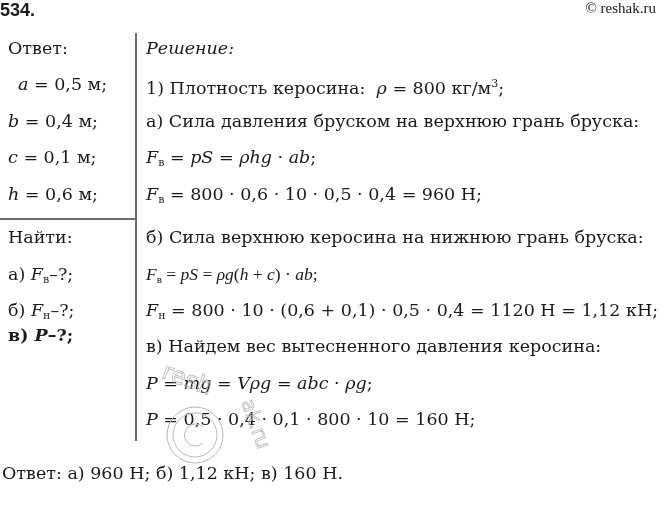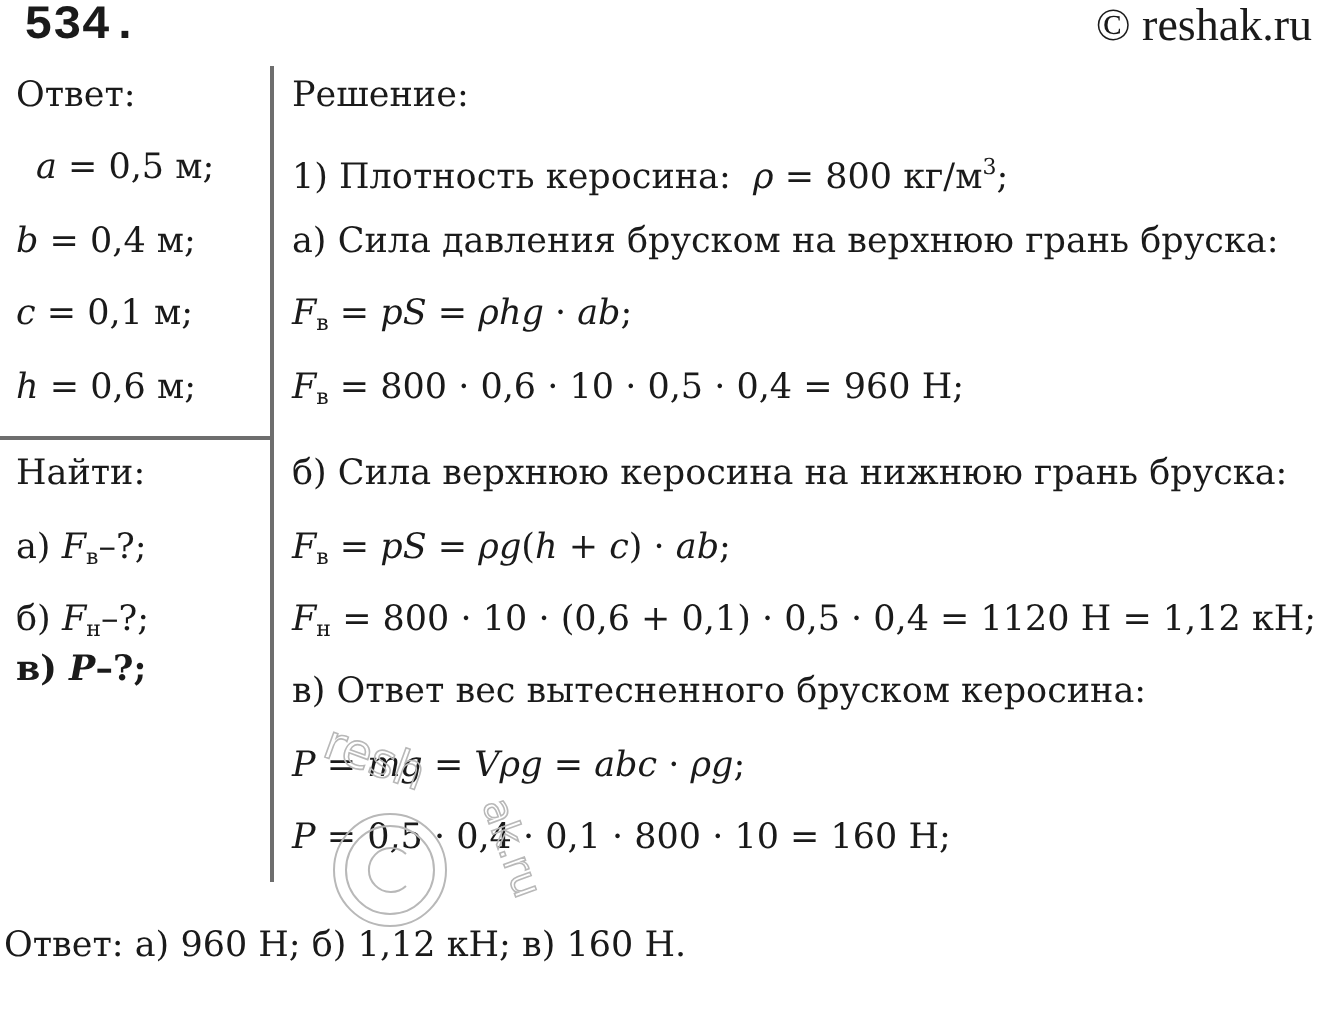--- a/index.html
+++ b/index.html
@@ -2,22 +2,22 @@
 <html><head>
   <meta charset="utf-8">
   <style>
     html, body { margin: 0; padding: 0; background: #ffffff; }
     body {
       width: 660px; height: 505px; position: relative; overflow: hidden;
       font-family: "DejaVu Serif", "Liberation Serif", serif;
       color: #1a1a1a;
     }
     .abs { position: absolute; white-space: nowrap; }
-    .num { left: 12px; top: 0px; font-size: 24px; font-weight: bold; font-family: Liberation Mono, monospace; }
-    .copy { right: 4px; top: 0px; font-size: 23px; font-family: "Liberation Serif", serif; }
+    .num { left: 0; top: 0px; font-size: 18px; font-weight: bold; font-family: Liberation Sans, sans-serif; }
+    .copy { right: 4px; top: 0px; font-size: 15px; font-family: "Liberation Serif", serif; }
     .line { font-size: 17.5px; line-height: 22px; }
     .math { font-style: italic; }
     .vline { position: absolute; left: 135px; top: 33px; width: 2px; height: 408px; background: #6e6e6e; }
     .hline { position: absolute; left: 0; top: 218px; width: 136px; height: 2px; background: #6e6e6e; }
     .wm { position: absolute; left: 155px; top: 360px; width: 120px; height: 110px; pointer-events: none; }
     sub { font-size: 11px; font-style: normal; vertical-align: -3px; }
     sup { font-size: 11px; vertical-align: 7px; }
   </style>
 </head>
 <body>
@@ -32,29 +32,29 @@
 <div class="abs line" style="left:8px; top:73px;margin-left:10px;"><span class="math">a</span> = 0,5 м;</div>
 <div class="abs line" style="left:8px; top:110px;"><span class="math">b</span> = 0,4 м;</div>
 <div class="abs line" style="left:8px; top:146px;"><span class="math">c</span> = 0,1 м;</div>
 <div class="abs line" style="left:8px; top:183px;"><span class="math">h</span> = 0,6 м;</div>
 
 <div class="abs line" style="left:8px; top:226px;">Найти:</div>
 <div class="abs line" style="left:8px; top:263px;">а) <span class="math">F</span><sub>в</sub>–?;</div>
 <div class="abs line" style="left:8px; top:299px;">б) <span class="math">F</span><sub>н</sub>–?;</div>
 <div class="abs line" style="left:8px; top:324px;font-weight:bold;">в) <span class="math">P</span>–?;</div>
 
-<div class="abs line" style="left:146px; top:37px;">Решение:</div>
+<div class="abs line" style="left:146px; top:37px;font-style:italic;">Решение:</div>
 <div class="abs line" style="left:146px; top:73px;">1) Плотность керосина:&nbsp; <span class="math">ρ</span> = 800 кг/м<sup>3</sup>;</div>
 <div class="abs line" style="left:146px; top:110px;">а) Сила давления бруском на верхнюю грань бруска:</div>
 <div class="abs line" style="left:146px; top:146px;"><span class="math">F</span><sub>в</sub> = <span class="math">pS</span> = <span class="math">ρhg</span> · <span class="math">ab</span>;</div>
 <div class="abs line" style="left:146px; top:183px;"><span class="math">F</span><sub>в</sub> = 800 · 0,6 · 10 · 0,5 · 0,4 = 960 Н;</div>
 <div class="abs line" style="left:146px; top:226px;">б) Сила верхнюю керосина на нижнюю грань бруска:</div>
-<div class="abs line" style="left:146px; top:263px;"><span class="math">F</span><sub>в</sub> = <span class="math">pS</span> = <span class="math">ρg</span>(<span class="math">h</span> + <span class="math">c</span>) · <span class="math">ab</span>;</div>
+<div class="abs line" style="left:146px; top:263px;font-family:Liberation Serif, serif;"><span class="math">F</span><sub>в</sub> = <span class="math">pS</span> = <span class="math">ρg</span>(<span class="math">h</span> + <span class="math">c</span>) · <span class="math">ab</span>;</div>
 <div class="abs line" style="left:146px; top:299px;"><span class="math">F</span><sub>н</sub> = 800 · 10 · (0,6 + 0,1) · 0,5 · 0,4 = 1120 Н = 1,12 кН;</div>
-<div class="abs line" style="left:146px; top:335px;">в) Ответ вес вытесненного бруском керосина:</div>
+<div class="abs line" style="left:146px; top:335px;">в) Найдем вес вытесненного давления керосина:</div>
 <div class="abs line" style="left:146px; top:372px;"><span class="math">P</span> = <span class="math">mg</span> = <span class="math">Vρg</span> = <span class="math">abc</span> · <span class="math">ρg</span>;</div>
 <div class="abs line" style="left:146px; top:408px;"><span class="math">P</span> = 0,5 · 0,4 · 0,1 · 800 · 10 = 160 Н;</div>
 
 <div class="abs line" style="left:2px; top:462px;">Ответ:  а) 960 Н;  б) 1,12 кН;  в) 160 Н.</div>
 
 <svg class="wm" viewBox="0 0 120 110">
   <g fill="none" stroke="#b8b8b8" stroke-width="1">
     <circle cx="40" cy="75" r="28"></circle>
     <circle cx="40" cy="75" r="22"></circle>
     <path d="M48 67 a11 11 0 1 0 0 16"></path>

